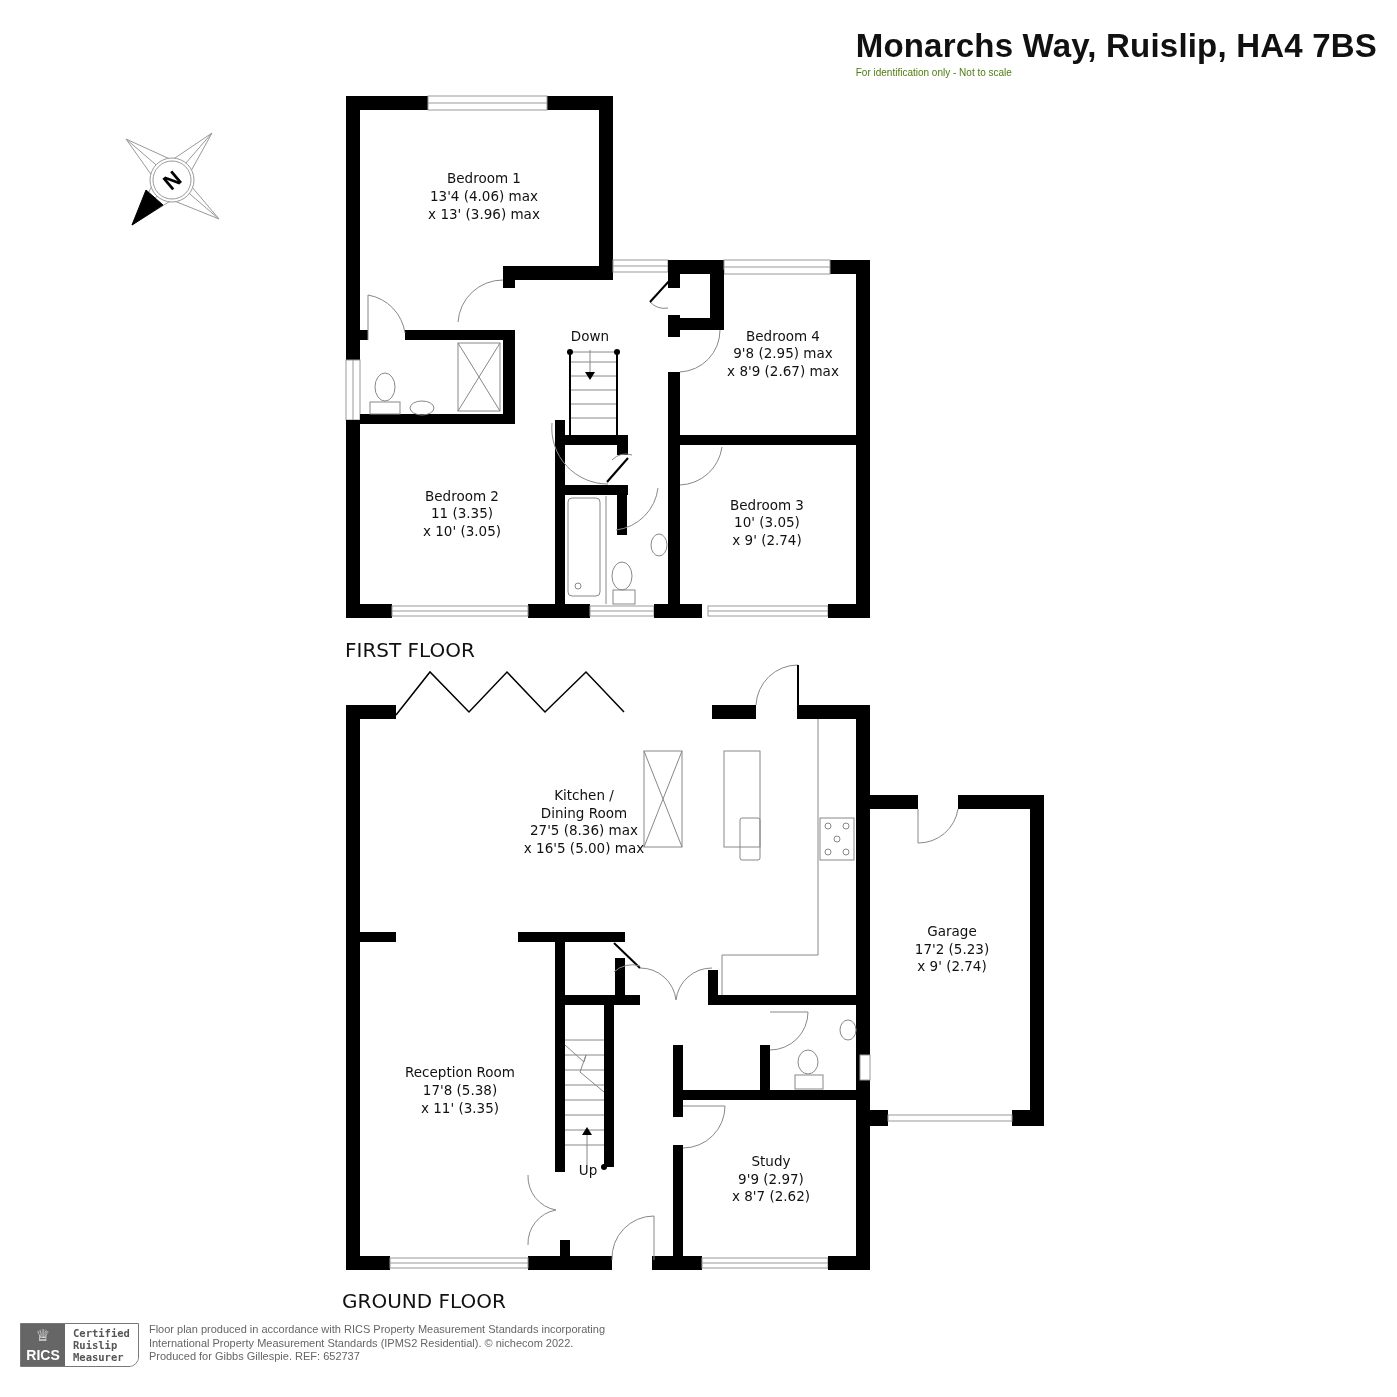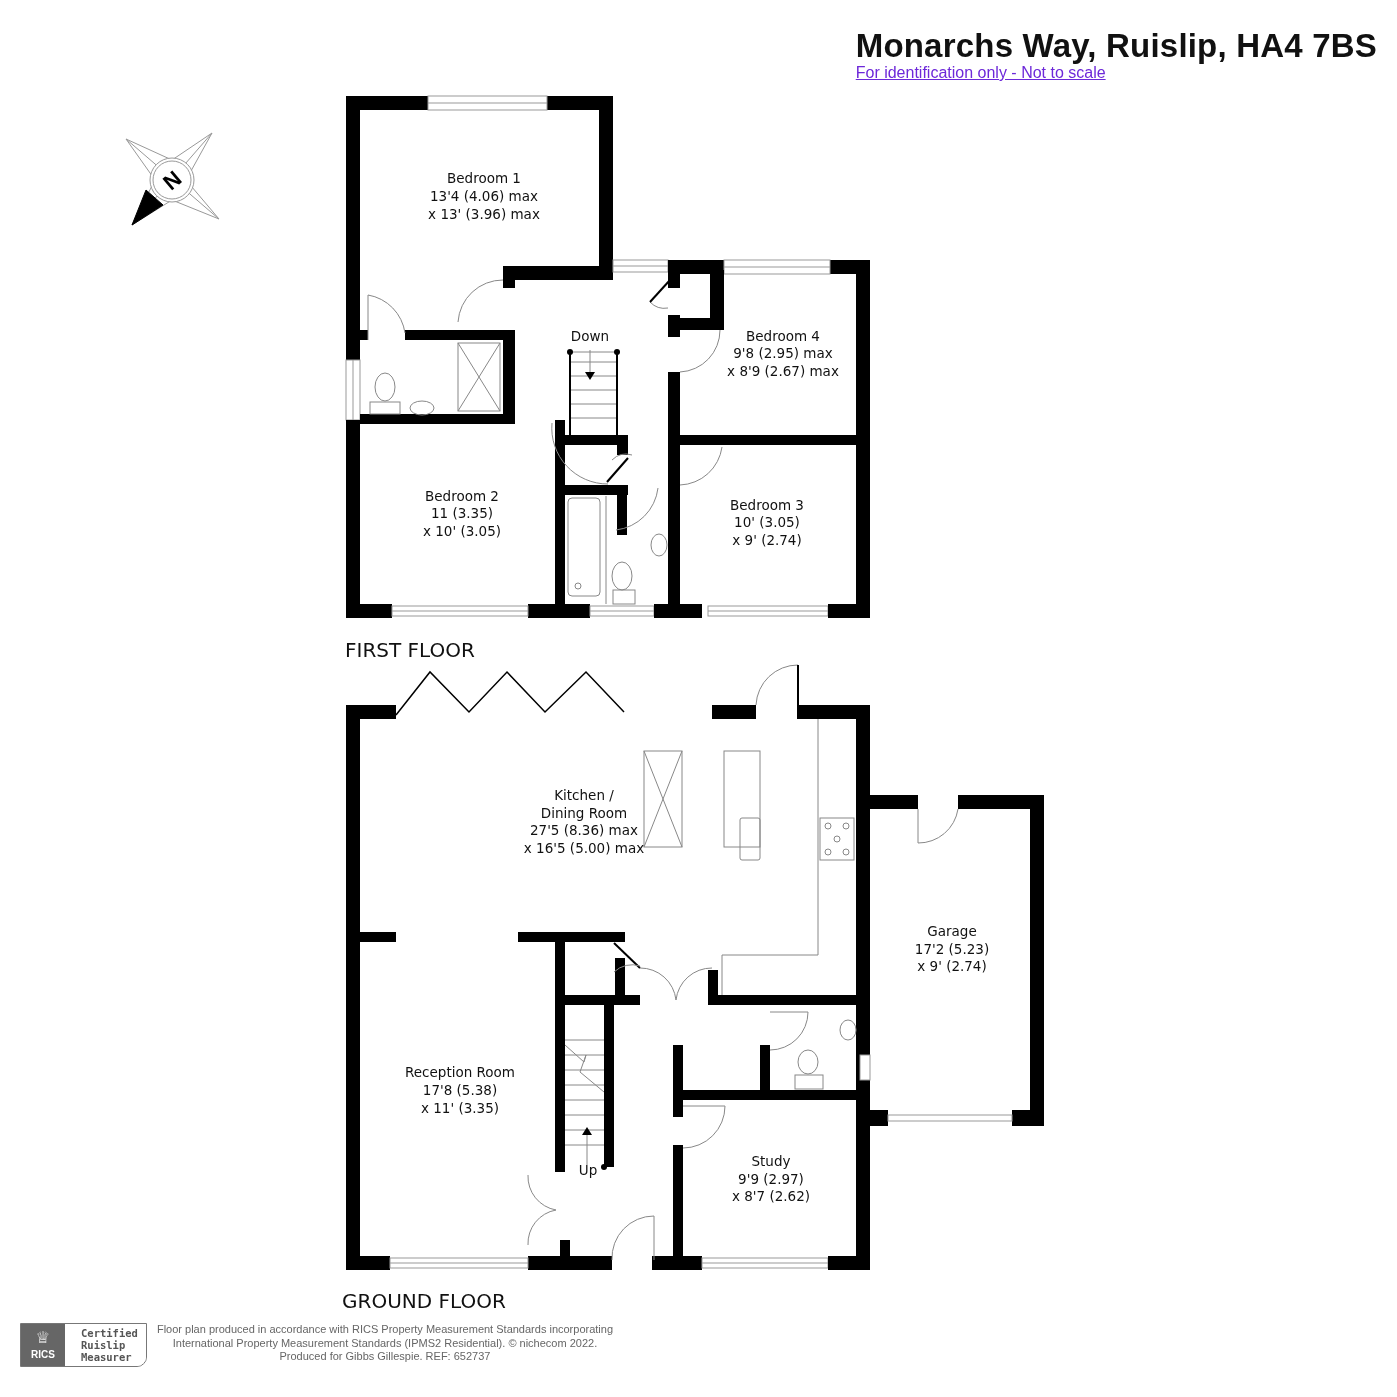--- a/index.html
+++ b/index.html
@@ -1,30 +1,30 @@
 <!DOCTYPE html>
 <html><head>
 <meta charset="utf-8">
 <style>
   html, body { margin: 0; padding: 0; background: #ffffff; }
   body { width: 1397px; height: 1397px; position: relative; overflow: hidden; font-family: "DejaVu Sans", sans-serif; color: #111; }
   .header { position: absolute; right: 20px; top: 26px; text-align: left; }
   .title { font-family: "Liberation Sans", sans-serif; font-weight: bold; font-size: 33px; letter-spacing: 0.2px; color: #111; line-height: 40px; }
   .area-line { font-family: "Liberation Sans", sans-serif; font-size: 19px; line-height: 23px; color: #111; }
-  .note { font-family: "Liberation Sans", sans-serif; font-size: 16px; line-height: 14px; color: #6d28d9; text-decoration: underline; }
+  .note { font-family: "Liberation Sans", sans-serif; font-size: 10px; line-height: 14px; color: #4d7c0f; }
   svg.plan { position: absolute; left: 0; top: 0; }
   .room-label { font-family: "DejaVu Sans", sans-serif; font-size: 13.5px; fill: #111; text-anchor: middle; }
   .floor-label { font-family: "DejaVu Sans", sans-serif; font-size: 20px; fill: #111; }
   .footer { position: absolute; left: 20px; top: 1323px; display: flex; align-items: flex-start; }
   .rics-badge { display: flex; height: 42px; border: 1px solid #777; border-radius: 0 0 10px 0; overflow: hidden; }
   .rics-left { width: 44px; background: #666; color: #fff; display: flex; flex-direction: column; align-items: center; justify-content: center; }
   .rics-left .lion { font-size: 16px; line-height: 16px; }
-  .rics-left .rics-text { font-family: "Liberation Sans", sans-serif; font-weight: bold; font-size: 10px; margin-top: 3px; }
-  .rics-right { background: #fff; padding: 3px 8px; font-family: "DejaVu Sans Mono", monospace; font-size: 10.5px; line-height: 12px; color: #555; font-weight: bold; margin-left: 8px; }
-  .footer-text { margin-left: 10px; font-family: "Liberation Sans", sans-serif; font-size: 11px; line-height: 13.5px; color: #666; text-align: center; }
+  .rics-left .rics-text { font-family: "Liberation Sans", sans-serif; font-weight: bold; font-size: 14px; margin-top: 3px; }
+  .rics-right { background: #fff; padding: 3px 8px; font-family: "DejaVu Sans Mono", monospace; font-size: 10.5px; line-height: 12px; color: #555; font-weight: bold; }
+  .footer-text { margin-left: 10px; font-family: "Liberation Sans", sans-serif; font-size: 11px; line-height: 13.5px; color: #666; }
 </style>
 </head>
 <body>
 
 <div class="header">
   <div class="title">Monarchs Way, Ruislip, HA4 7BS</div>
   <div class="note">For identification only - Not to scale</div>
 </div>
 
 <svg class="plan" width="1397" height="1397" viewBox="0 0 1397 1397">

